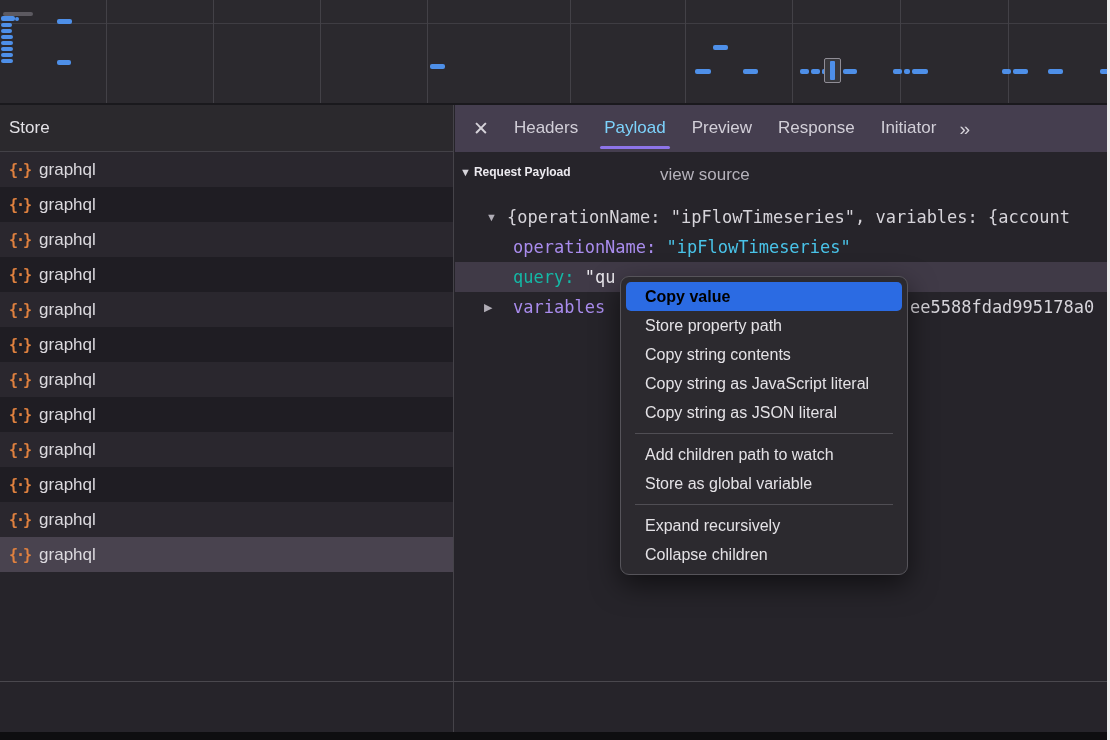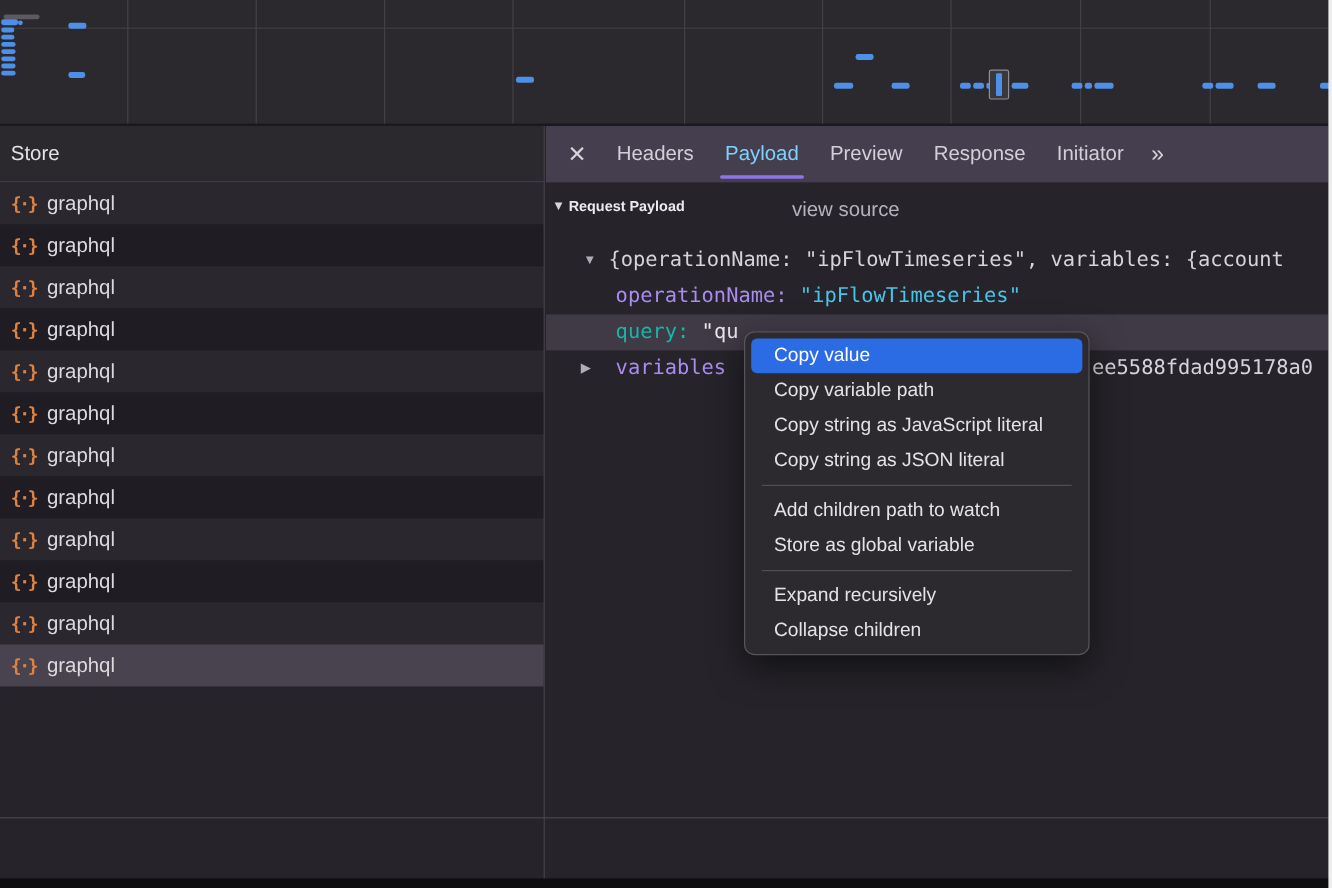--- a/index.html
+++ b/index.html
@@ -86,21 +86,21 @@
   
   #context-menu {
     position:absolute; left:620px; top:276px; width:288px; z-index:10;
     background:#2c2a2f; border:1px solid #56545a; border-radius:9px;
     box-shadow:0 10px 28px rgba(0,0,0,0.55); padding:5px 0;
   }
   .menu-item {
     height:29px; line-height:29px; margin:0 5px; padding-left:19px;
     border-radius:5px; font-size:16px; color:#e4e2e6; white-space:nowrap;
   }
-  .menu-item.highlighted { color:#ffffff; }
+  .menu-item.highlighted { color:#000000;font-weight:bold; }
   .menu-sep { height:1px; background:#504e54; margin:6px 14px; }
 
   
   #footer-line  { position:absolute; left:0; top:681px; width:1110px; height:1px; background:#4a484e; }
   #bottom-strip { position:absolute; left:0; top:732px; width:1110px; height:8px; background:#0e0e10; }
   #right-sliver { position:absolute; right:0; top:0; width:3px; height:740px; background:#ededed; }
 </style>
 </head>
 <body>
 
@@ -240,21 +240,22 @@
     <div class="mono-row mr-4">
       <span class="tree-tri t4">▶</span>
       <span class="mono-text x58 c-key">variables</span>
       <span class="frag-right c-preview">ee5588fdad995178a0</span>
     </div>
   </div>
 </div>
 
 <div id="context-menu">
     <div class="menu-item highlighted" style="background: rgb(43, 107, 227);">Copy value</div>
-    <div class="menu-item">Copy variable path</div>
+    <div class="menu-item">Store property path</div>
+    <div class="menu-item">Copy string contents</div>
     <div class="menu-item">Copy string as JavaScript literal</div>
     <div class="menu-item">Copy string as JSON literal</div>
     <div class="menu-sep"></div>
     <div class="menu-item">Add children path to watch</div>
     <div class="menu-item">Store as global variable</div>
     <div class="menu-sep"></div>
     <div class="menu-item">Expand recursively</div>
     <div class="menu-item">Collapse children</div>
   </div>
 

